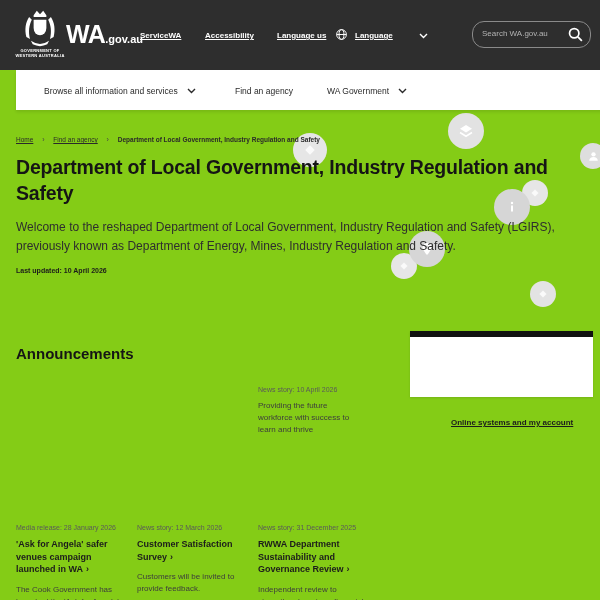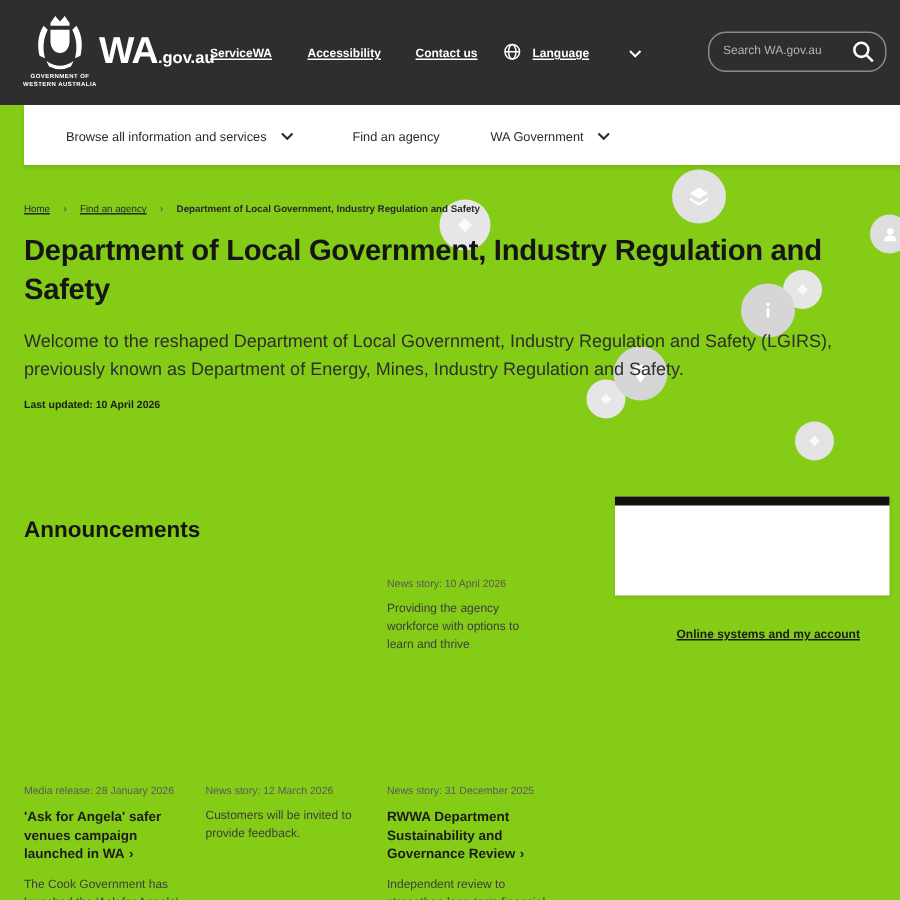--- a/index.html
+++ b/index.html
@@ -81,21 +81,21 @@
     <div class="crest-caption">
       <div>GOVERNMENT OF</div>
       <div>WESTERN AUSTRALIA</div>
     </div>
     <div class="wordmark">
       <span class="wa">WA</span><span class="gov">.gov.au</span>
     </div>
 
     <a class="util-link" style="left:140px">ServiceWA</a>
     <a class="util-link" style="left:205px">Accessibility</a>
-    <a class="util-link" style="left:277px">Contact us</a>
+    <a class="util-link" style="left:277px">Language us</a>
 
     <svg class="globe" viewBox="0 0 24 24" fill="none" stroke="#ffffff" stroke-width="1.8">
       <circle cx="12" cy="12" r="9"></circle>
         <path d="M3 12h18"></path>
         <ellipse cx="12" cy="12" rx="4.5" ry="9"></ellipse>
     </svg>
     <a class="util-link" style="left:355px">Language</a>
     <svg class="lang-caret" viewBox="0 0 9 6" fill="none" stroke="#ffffff" stroke-width="1.4">
       <polyline points="1,1 4.5,4.5 8,1"></polyline>
     </svg>
@@ -185,38 +185,41 @@
     <h1 class="page-title">Department of Local Government, Industry Regulation and Safety</h1>
 
     <p class="intro">Welcome to the reshaped Department of Local Government, Industry Regulation and Safety (LGIRS), previously known as Department of Energy, Mines, Industry Regulation and Safety.</p>
 
     <div class="last-updated">Last updated: 10 April 2026</div>
 
     <h2 class="annc-heading">Announcements</h2>
 
     <article class="card card-featured">
       <p class="meta">News story: 10 April 2026</p>
-      <p class="desc">Providing the agency workforce with options to learn and thrive</p>
+      <p class="desc">Providing the future workforce with success to learn and thrive</p>
     </article>
 
     <div class="side-media">
       <div class="bar"></div>
     </div>
     <a class="side-link">Online systems and my account</a>
 
     <article class="card card-1">
       <p class="meta">Media release: 28 January 2026</p>
       <h3 class="title">
         <span>'Ask for Angela' safer venues campaign launched in WA</span><span class="chev">›</span>
       </h3>
       <p class="desc">The Cook Government has launched the 'Ask for Angela'</p>
     </article>
 
     <article class="card card-2">
       <p class="meta">News story: 12 March 2026</p>
+      <h3 class="title">
+        <span>Customer Satisfaction Survey</span><span class="chev">›</span>
+      </h3>
       <p class="desc">Customers will be invited to provide feedback.</p>
     </article>
 
     <article class="card card-3">
       <p class="meta">News story: 31 December 2025</p>
       <h3 class="title">
         <span>RWWA Department Sustainability and Governance Review</span><span class="chev">›</span>
       </h3>
       <p class="desc">Independent review to strengthen long-term financial</p>
     </article>

